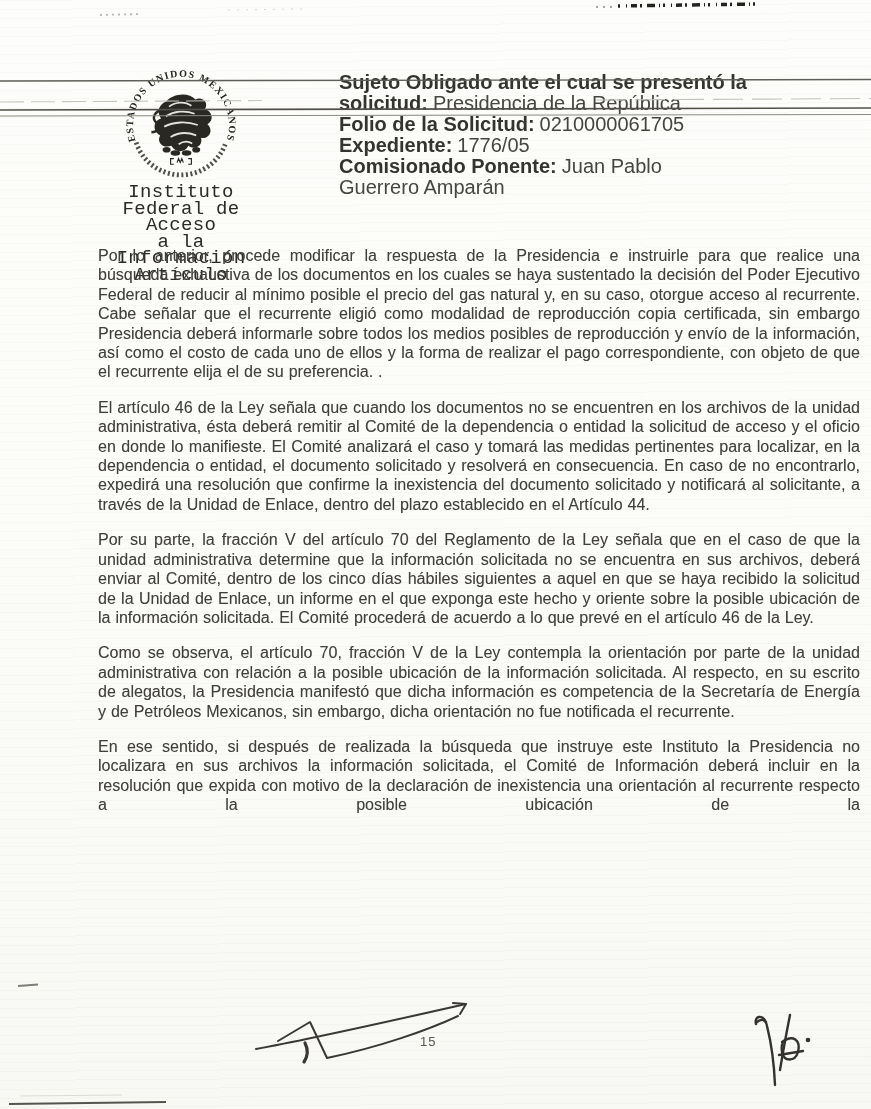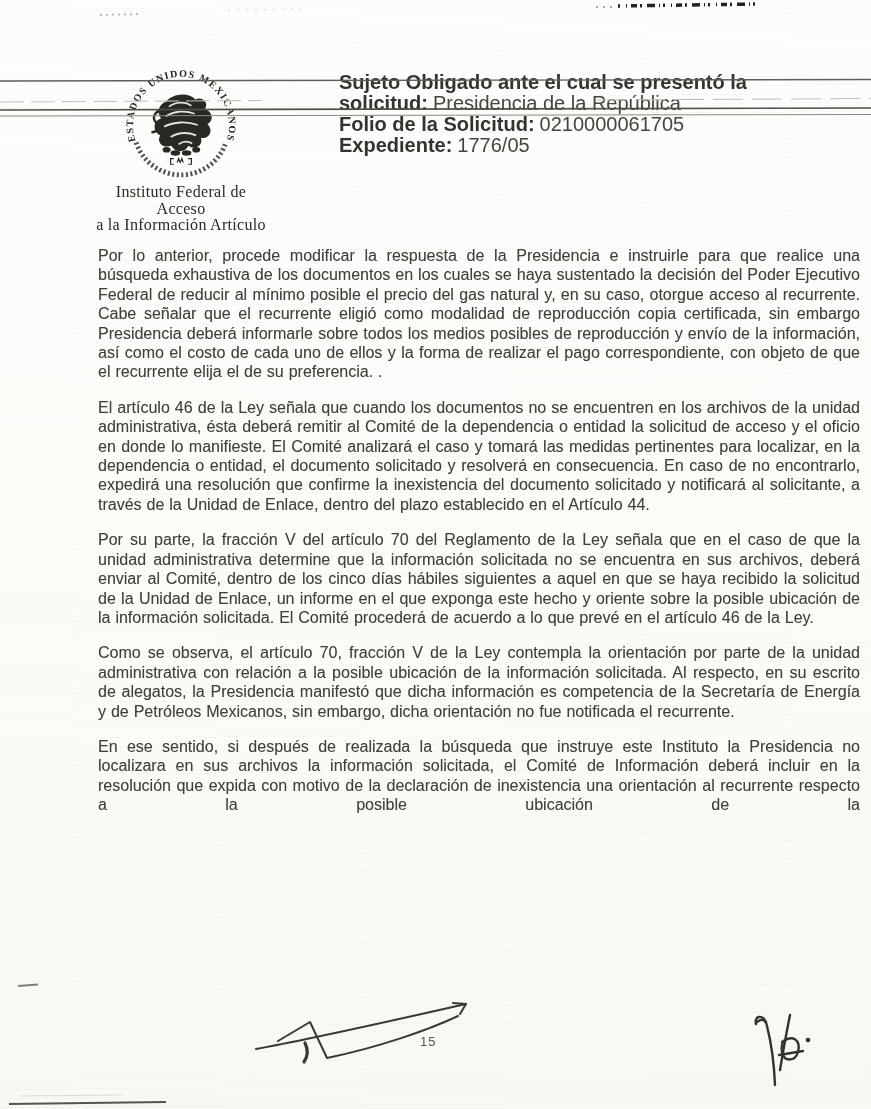--- a/index.html
+++ b/index.html
@@ -13,22 +13,22 @@
       linear-gradient(180deg,#fdfdfb 0%, #fbfbf8 55%, #f8f8f4 100%);
     overflow:hidden;
     font-family:"Liberation Sans", sans-serif;
     color:#3c3c38;
   }
   
   .logo{position:absolute;left:96px;top:64px;width:170px;text-align:center;}
   .seal{display:block;margin:0 auto;width:120px;height:122px;}
   .inst{
     margin-top:-2px;
-    font-family:Liberation Serif, serif;
-    font-size:16px;line-height:16.5px;color:#2b2a26;letter-spacing:.3px;
+    font-family:Liberation Mono, monospace;
+    font-size:19px;line-height:16.5px;color:#2b2a26;letter-spacing:.3px;
   }
   
   .hfields{
     position:absolute;left:339px;top:72px;width:408px;
     font-size:20px;line-height:21px;color:#454540;
   }
   .hfield{text-align:left;}
   .hfield.justified{text-align:justify;}
   .hfield.narrow{width:348px;}
   .hlabel{font-weight:700;color:#33332f;margin-right:5px;}
@@ -93,20 +93,23 @@
   <div class="hfields">
     <div class="hfield justified">
       <span class="hlabel">Sujeto Obligado ante el cual se presentó la solicitud:</span><span class="hval">Presidencia de la República</span>
     </div>
     <div class="hfield">
       <span class="hlabel">Folio de la Solicitud:</span><span class="hval">0210000061705</span>
     </div>
     <div class="hfield">
       <span class="hlabel">Expediente:</span><span class="hval">1776/05</span>
     </div>
+    <div class="hfield narrow">
+      <span class="hlabel">Comisionado Ponente:</span><span class="hval">Juan Pablo Guerrero Amparán</span>
+    </div>
   </div>
 
   <div class="docbody">
     <p>Por lo anterior, procede modificar la respuesta de la Presidencia e instruirle para que realice una búsqueda exhaustiva de los documentos en los cuales se haya sustentado la decisión del Poder Ejecutivo Federal de reducir al mínimo posible el precio del gas natural y, en su caso, otorgue acceso al recurrente. Cabe señalar que el recurrente eligió como modalidad de reproducción copia certificada, sin embargo Presidencia deberá informarle sobre todos los medios posibles de reproducción y envío de la información, así como el costo de cada uno de ellos y la forma de realizar el pago correspondiente, con objeto de que el recurrente elija el de su preferencia. .</p>
     <p>El artículo 46 de la Ley señala que cuando los documentos no se encuentren en los archivos de la unidad administrativa, ésta deberá remitir al Comité de la dependencia o entidad la solicitud de acceso y el oficio en donde lo manifieste. El Comité analizará el caso y tomará las medidas pertinentes para localizar, en la dependencia o entidad, el documento solicitado y resolverá en consecuencia. En caso de no encontrarlo, expedirá una resolución que confirme la inexistencia del documento solicitado y notificará al solicitante, a través de la Unidad de Enlace, dentro del plazo establecido en el Artículo 44.</p>
     <p>Por su parte, la fracción V del artículo 70 del Reglamento de la Ley señala que en el caso de que la unidad administrativa determine que la información solicitada no se encuentra en sus archivos, deberá enviar al Comité, dentro de los cinco días hábiles siguientes a aquel en que se haya recibido la solicitud de la Unidad de Enlace, un informe en el que exponga este hecho y oriente sobre la posible ubicación de la información solicitada. El Comité procederá de acuerdo a lo que prevé en el artículo 46 de la Ley.</p>
     <p>Como se observa, el artículo 70, fracción V de la Ley contempla la orientación por parte de la unidad administrativa con relación a la posible ubicación de la información solicitada. Al respecto, en su escrito de alegatos, la Presidencia manifestó que dicha información es competencia de la Secretaría de Energía y de Petróleos Mexicanos, sin embargo, dicha orientación no fue notificada el recurrente.</p>
     <p class="continues">En ese sentido, si después de realizada la búsqueda que instruye este Instituto la Presidencia no localizara en sus archivos la información solicitada, el Comité de Información deberá incluir en la resolución que expida con motivo de la declaración de inexistencia una orientación al recurrente respecto a la posible ubicación de la</p>
   </div>
 

